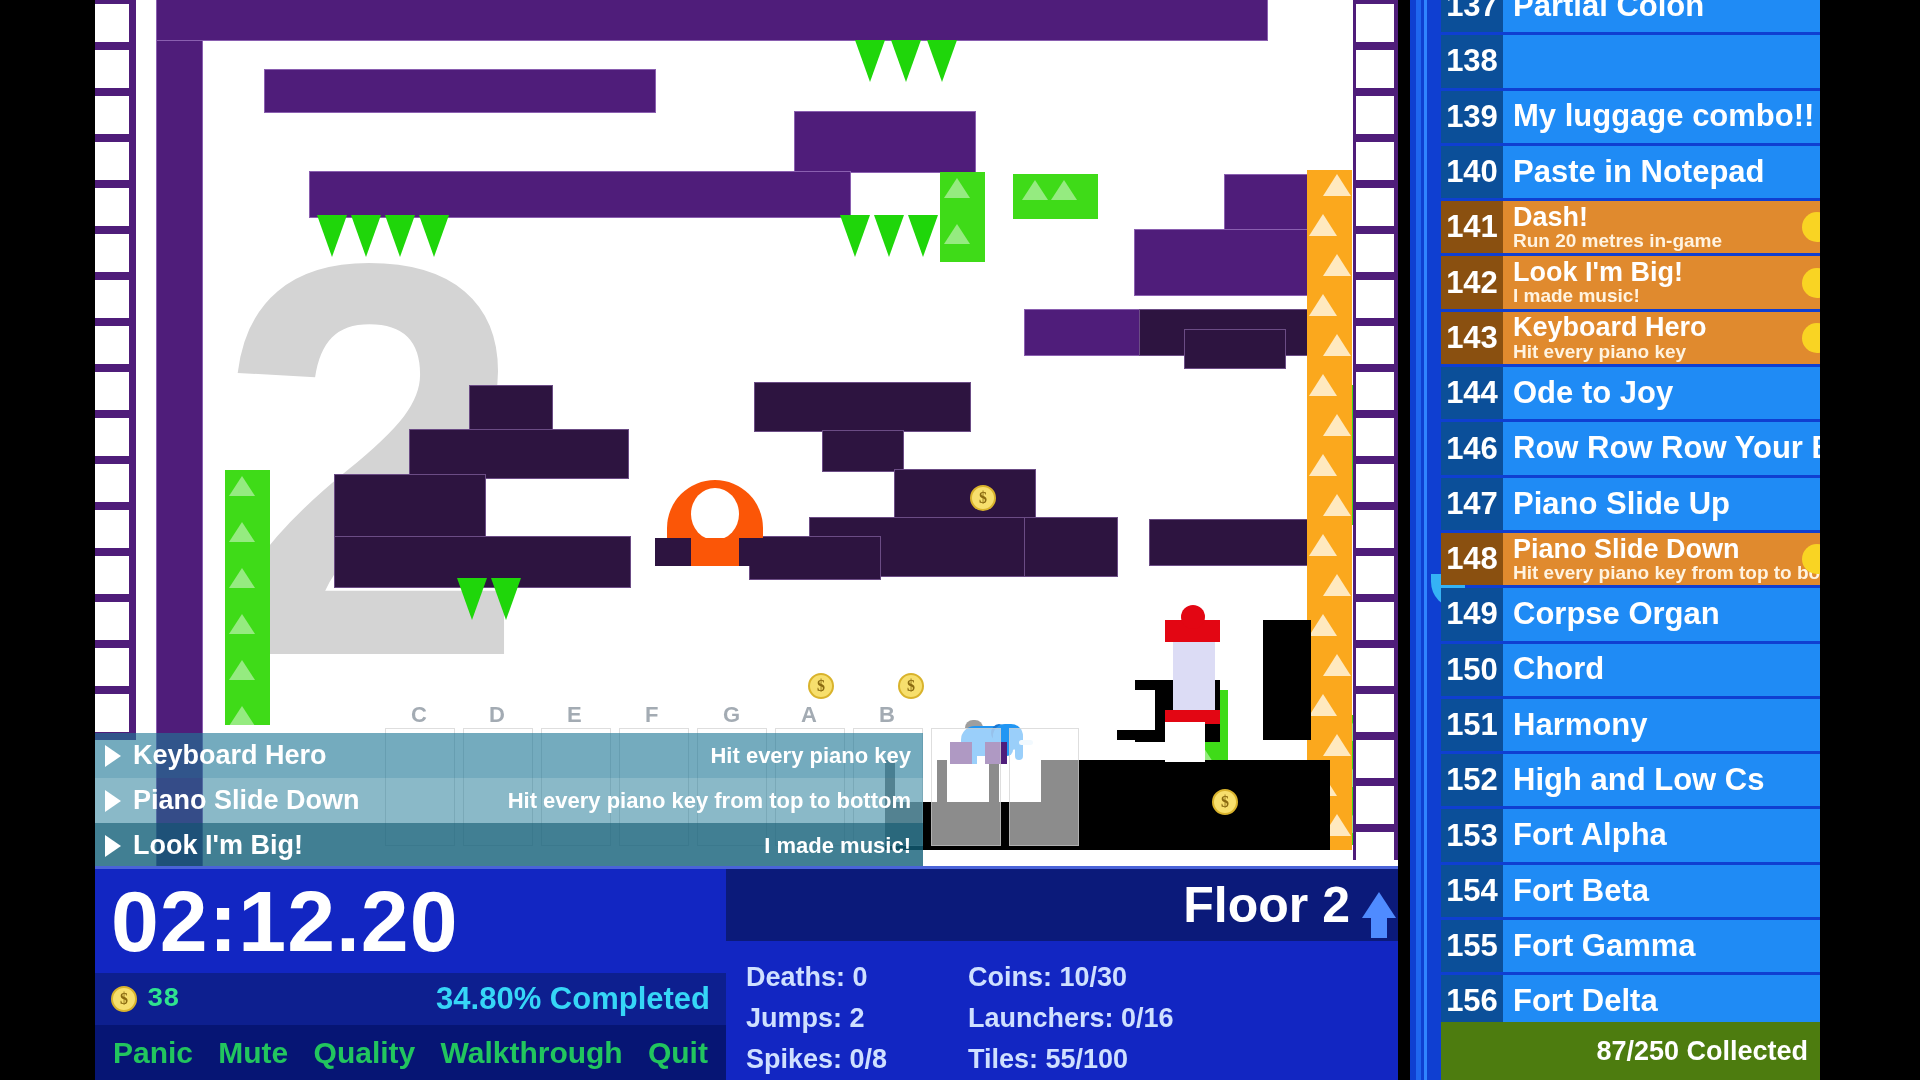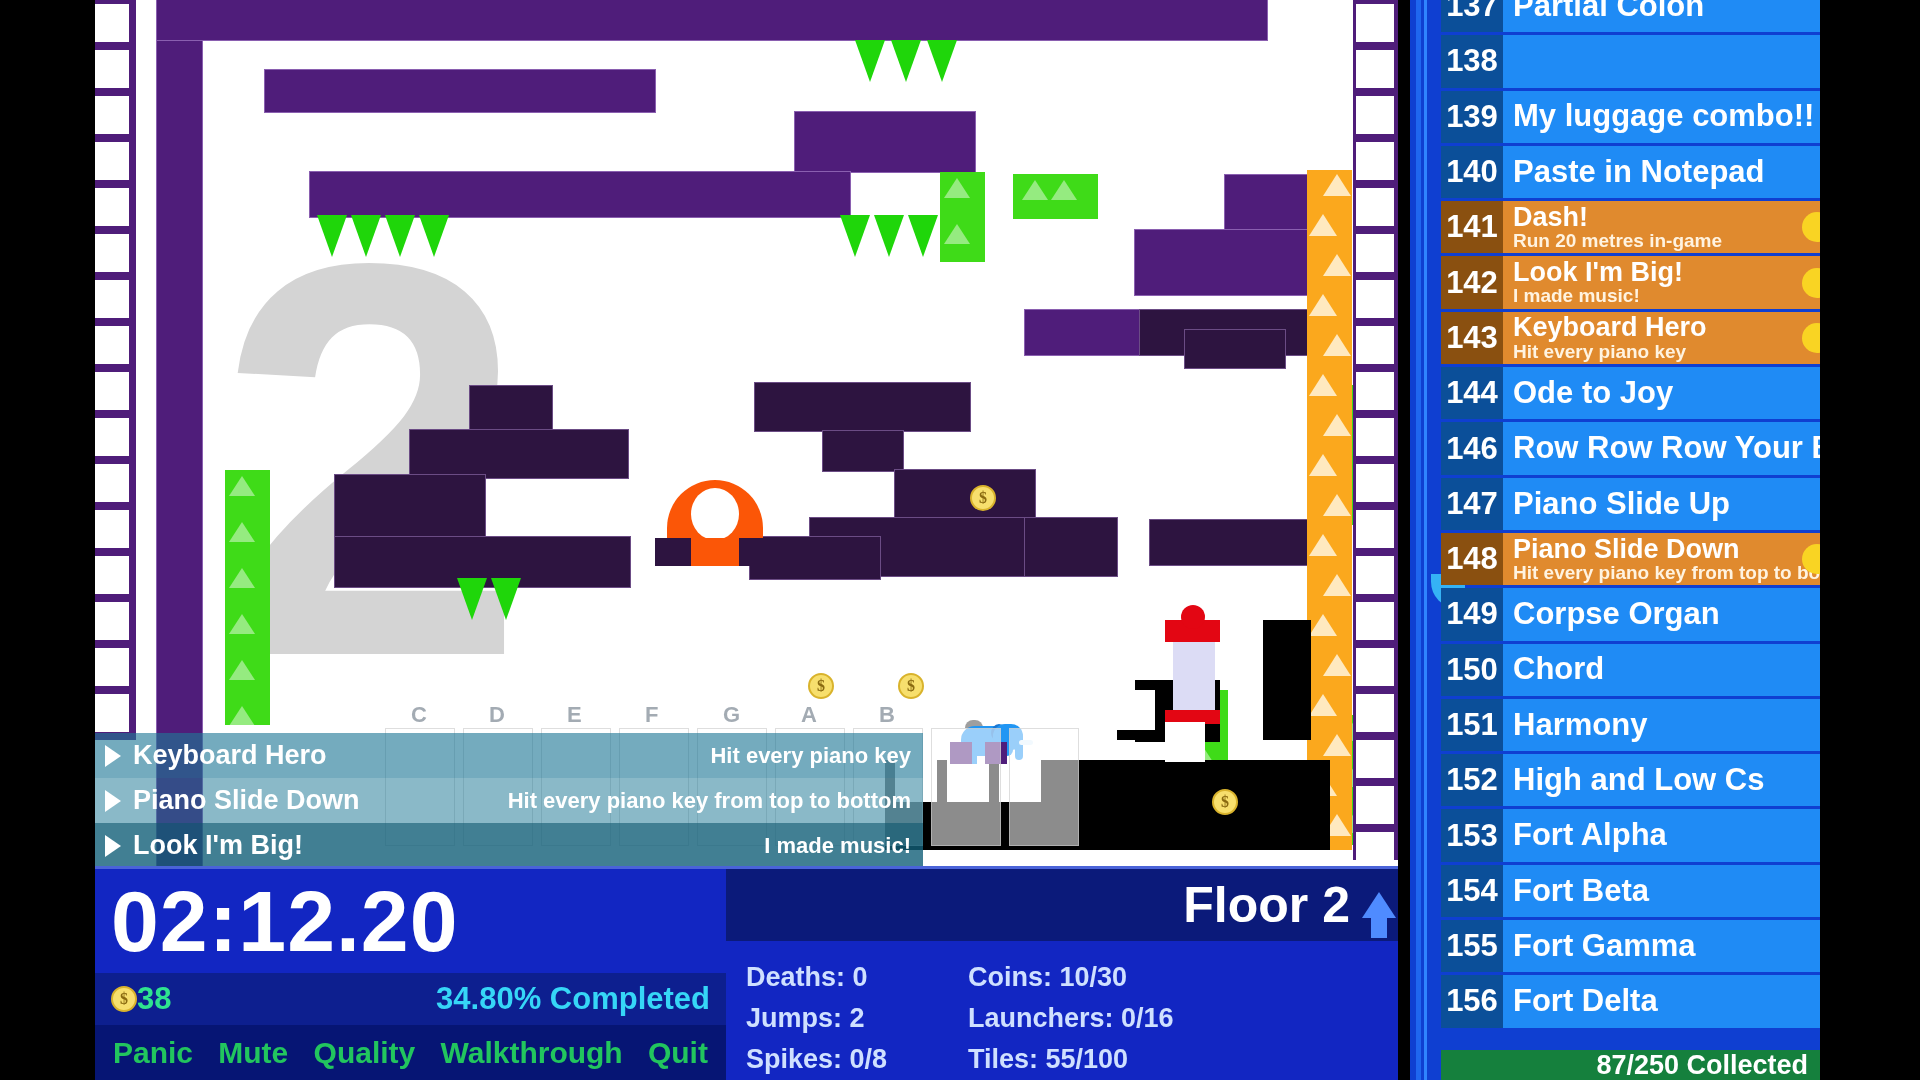--- a/index.html
+++ b/index.html
@@ -130,21 +130,21 @@
     height: 104px; background: #1226c2; color: #ffffff;
     font-size: 86px; font-weight: bold; line-height: 104px;
     padding-left: 16px; letter-spacing: 1px;
   }
   #coinrow { height: 52px; background: #0d1f8f; display: flex; align-items: center; padding: 0 16px; }
   #coinrow .c-icon {
     width: 26px; height: 26px; border-radius: 50%;
     background: #f7df6d; border: 2px solid #d9b32c; color: #8a6a10;
     font-size: 16px; font-weight: bold; text-align: center; line-height: 22px;
     font-family: "Liberation Serif", serif; }
-  #coinrow .c-count { color: #2fe38f; font-size: 31px; font-weight: bold; }
+  #coinrow .c-count { margin-left: 10px; color: #2fe38f; font-size: 27px; font-weight: bold; font-family: Liberation Mono, monospace; }
   #coinrow .c-pct { margin-left: auto; color: #36d6f7; font-size: 31px; font-weight: bold; }
   #menurow {
     height: 55px; background: #061574; display: flex; align-items: center;
     justify-content: space-between; padding: 0 18px;
   }
   #menurow .mitem { color: #22c55e; font-size: 30px; font-weight: bold; cursor: pointer; }
 
   
   #hud-right {
     position: absolute; left: 726px; top: 866px; width: 672px; height: 214px;
@@ -195,22 +195,22 @@
   .ach .a-desc { font-size: 19px; font-weight: bold; color: #fff3e0; line-height: 1.1; white-space: nowrap; }
   .ach.locked { background: #1f8bf5; }
   .ach.locked .num { background: #0b4f99; }
   .ach.unlocked { background: #e08a2e; }
   .ach.unlocked .num { background: #8a5010; }
   .ach .medal {
     position: absolute; right: -12px; top: 50%; transform: translateY(-50%);
     width: 30px; height: 30px; border-radius: 50%; background: #f9d423;
   }
   #ach-footer {
-    position: absolute; left: 31px; bottom: 0; width: 379px; height: 30px;
-    background: #15803d; color: #ffffff; font-size: 27px; font-weight: bold;
+    position: absolute; left: 31px; bottom: 0; width: 379px; height: 58px;
+    background: #4d7c0f; color: #ffffff; font-size: 27px; font-weight: bold;
     display: flex; align-items: center; justify-content: flex-end; padding-right: 12px;
   }
 </style>
 </head>
 <body>
 
 <div id="root">
 
   <div class="letterbox-left"></div>
   <div class="letterbox-right"></div>

